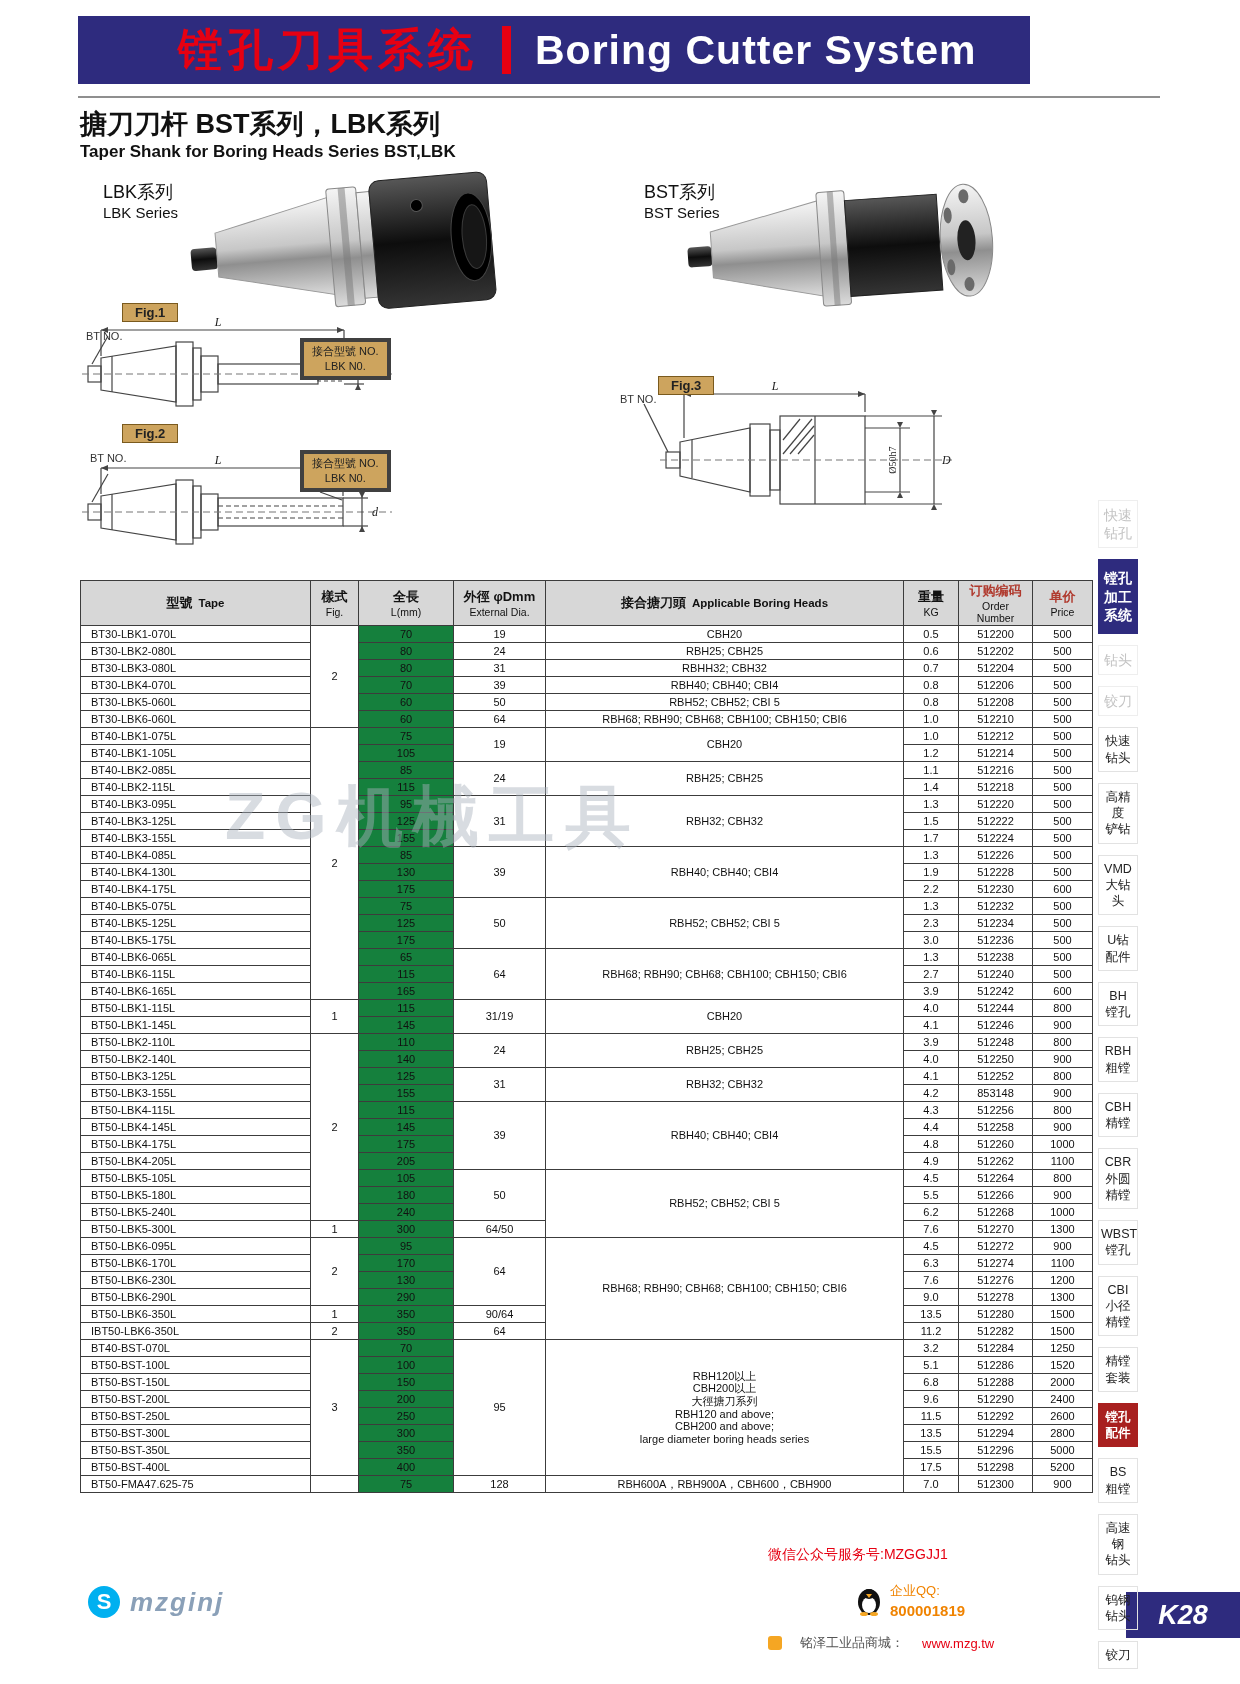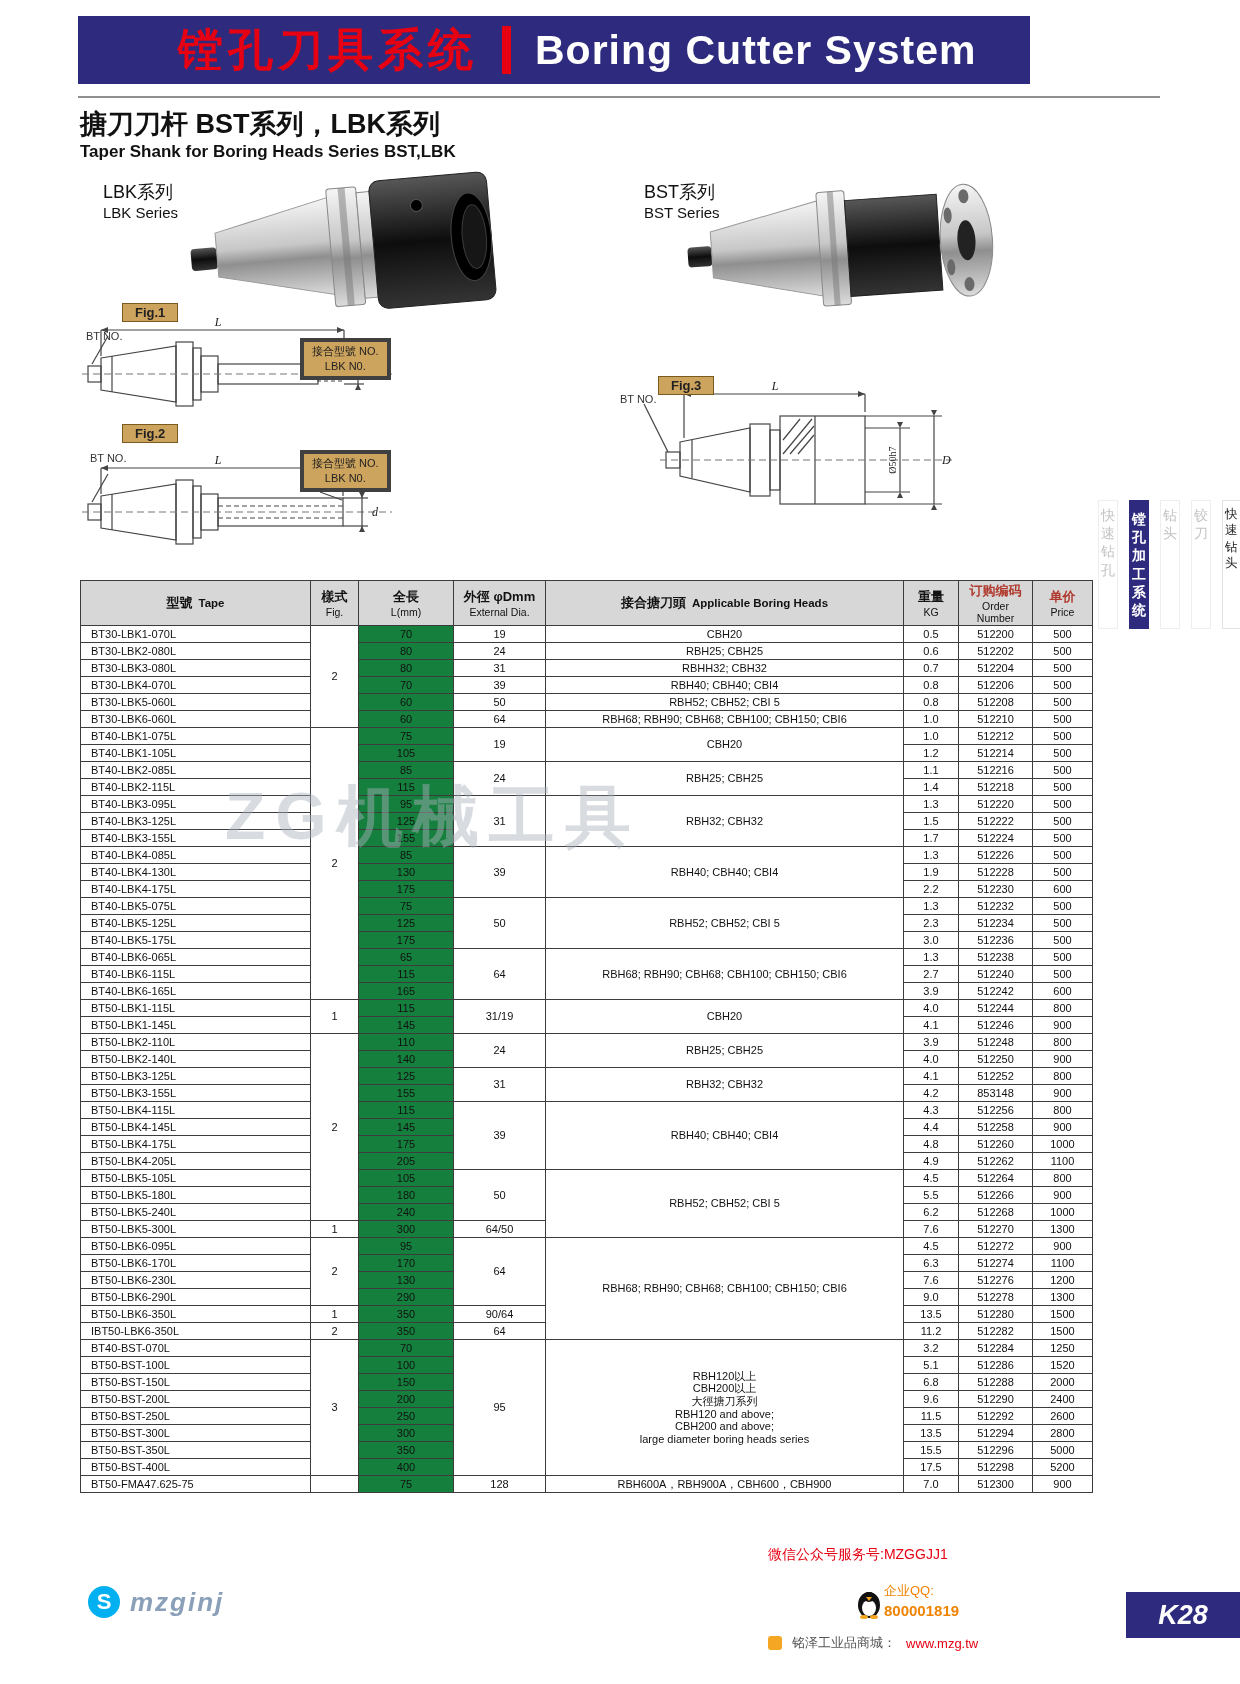--- a/index.html
+++ b/index.html
@@ -48,40 +48,40 @@
   span.hz { display:inline; }
   .he { font-size:10.5px; font-weight:normal; display:block; white-space:pre-line; }
   span.he.inl { display:inline; margin-left:6px; font-size:11.5px; font-weight:bold; }
   .accent { color:#b03a2e; }
   .product-table tbody td { height:16px; line-height:1.15; }
   .c-model { text-align:left !important; padding-left:10px !important; }
   .c-len { background:#15803d; }
   .c-heads { white-space:pre-line; }
 
   
-  .sidebar { position:absolute; left:1098px; top:500px; width:60px; z-index:3;
-             display:flex; flex-direction:row; gap:11px; }
+  .sidebar { position:absolute; left:1098px; top:500px; width:40px; z-index:3;
+             display:flex; flex-direction:column; gap:11px; }
   .side-item { white-space:pre-line; text-align:center; font-size:12.5px; line-height:1.3;
                padding:5px 2px; border:1px solid #e2e2e2; color:#222; }
   .side-item.muted { color:#c3c3c3; font-size:14px; border-color:#eee; }
   .side-item.navy { background:var(--navy,#2e2b7e); color:#fff; font-size:14px; font-weight:bold;
                     padding:9px 2px; border-color:var(--navy,#2e2b7e); }
   .side-item.red { background:#a8201f; color:#fff; font-weight:bold; border-color:#a8201f; }
 
   
   .wechat { position:absolute; left:768px; top:1546px; color:var(--red,#e60012); font-size:14px; }
   .skype-row { position:absolute; left:88px; top:1586px; display:flex; align-items:center; gap:10px; }
   .skype-badge { width:32px; height:32px; border-radius:50%; background:#00b0f0; color:#fff;
                  font-weight:bold; font-size:22px; display:flex; align-items:center; justify-content:center; }
   .mzginj { font-size:26px; font-weight:bold; font-style:italic; color:#8aa0b8; letter-spacing:2px; }
-  .qq-block { position:absolute; left:856px; top:1582px; display:flex; align-items:flex-end; gap:2px; }
+  .qq-block { position:absolute; left:856px; top:1582px; display:flex; align-items:center; gap:8px; }
   .qq-texts { display:flex; flex-direction:column; gap:2px; }
   .qq-label { font-size:13px; color:#f08300; }
   .qq-number { font-size:15px; font-weight:bold; color:#f08300; }
-  .mall-row { position:absolute; left:768px; top:1634px; display:flex; align-items:center; gap:10px;
+  .mall-row { position:absolute; left:768px; top:1634px; display:flex; align-items:center; gap:18px;
               font-size:13px; color:#555; }
   .mall-icon { width:14px; height:14px; background:#f5a623; border-radius:3px; display:inline-block; }
   .mall-url { color:var(--red,#e60012); }
   .pageno { position:absolute; left:1126px; top:1592px; width:114px; height:46px;
             background:var(--navy,#2e2b7e); color:#fff; font-size:27px; font-weight:bold; font-style:italic;
             display:flex; align-items:center; justify-content:center; }
 </style>
 </head>
 <body>
 

